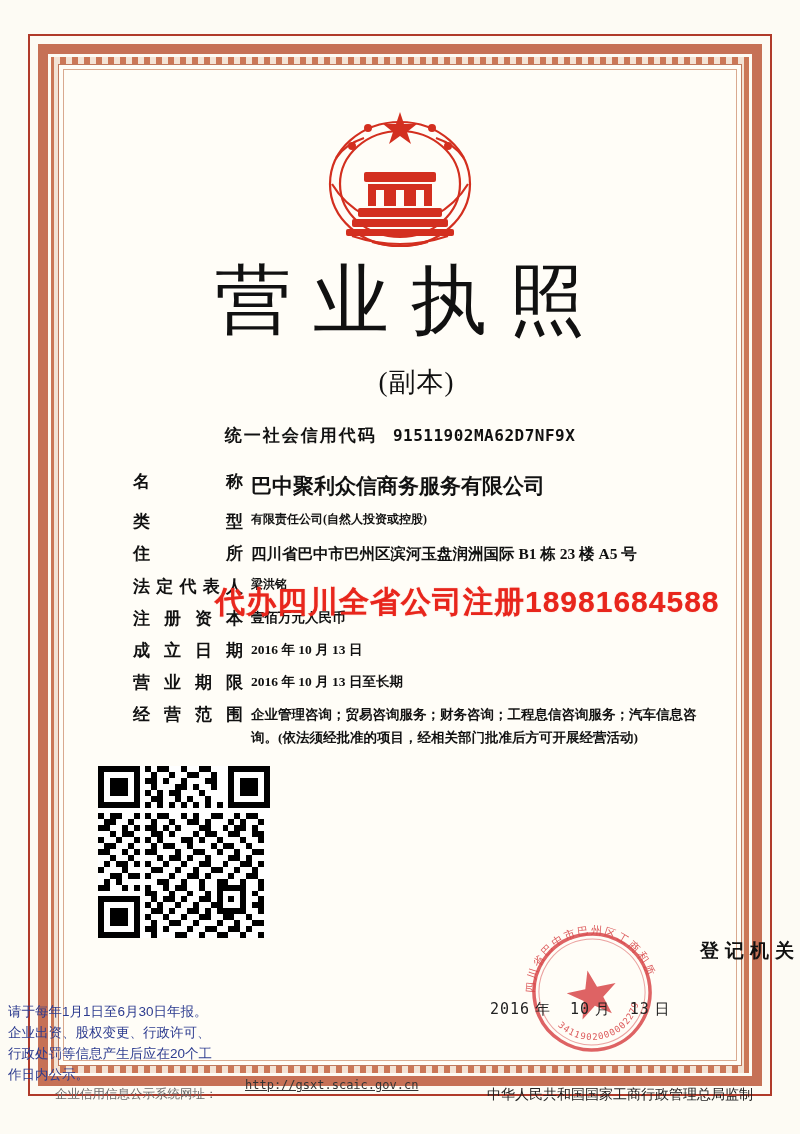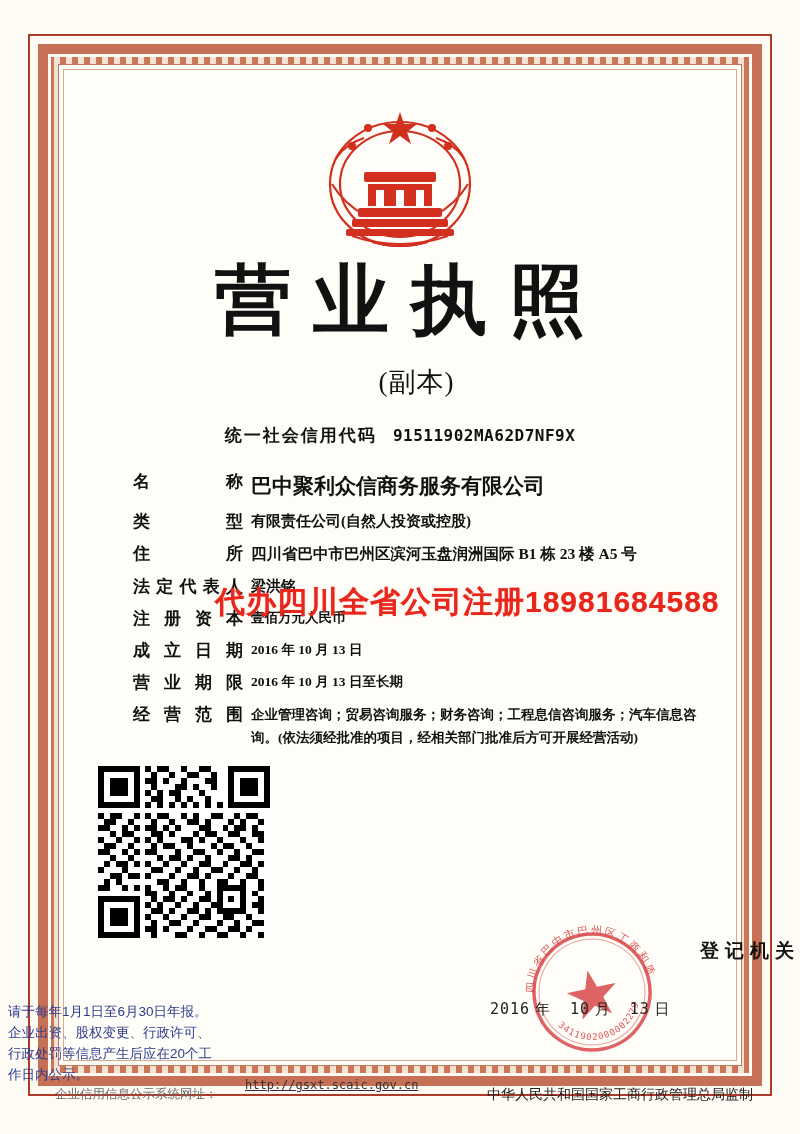--- a/index.html
+++ b/index.html
@@ -50,21 +50,21 @@
   .emblem{
     position:absolute;left:50%;top:98px;transform:translateX(-50%);
     width:176px;height:160px;
   }
 
   
   .main-title{
     position:absolute;left:0;right:0;top:262px;
     text-align:center;
     font-family:"DejaVu Serif","Liberation Serif",serif;
-    font-size:76px;font-weight:bold;color:#111;
+    font-size:76px;font-weight:normal;color:#111;
     letter-spacing:22px;
     text-indent:22px;
     line-height:1;
   }
   .sub-title{
     position:absolute;left:0;right:0;top:364px;
     text-align:center;
     font-size:27px;color:#111;letter-spacing:1px;padding-left:33px;
   }
   .credit-line{
@@ -91,21 +91,21 @@
   .lbl{
     width:118px;flex:0 0 118px;
     font-size:17px;color:#111;font-weight:bold;
     display:flex;justify-content:space-between;
     letter-spacing:0;
     padding-right:8px;
     box-sizing:border-box;
   }
   .lbl span{display:inline-block;}
   .val{
-    font-size:15px;color:#111;
+    font-size:12px;color:#111;
     line-height:1.45;
     font-weight:bold;
     padding-top:1px;
   }
   .val.addr{font-size:15.5px;}
   .val.scope{font-size:13.5px;line-height:1.7;max-width:462px;}
   .val.small{font-size:13.5px;}
   .row.r-name .val{font-size:21px;}
 
   

